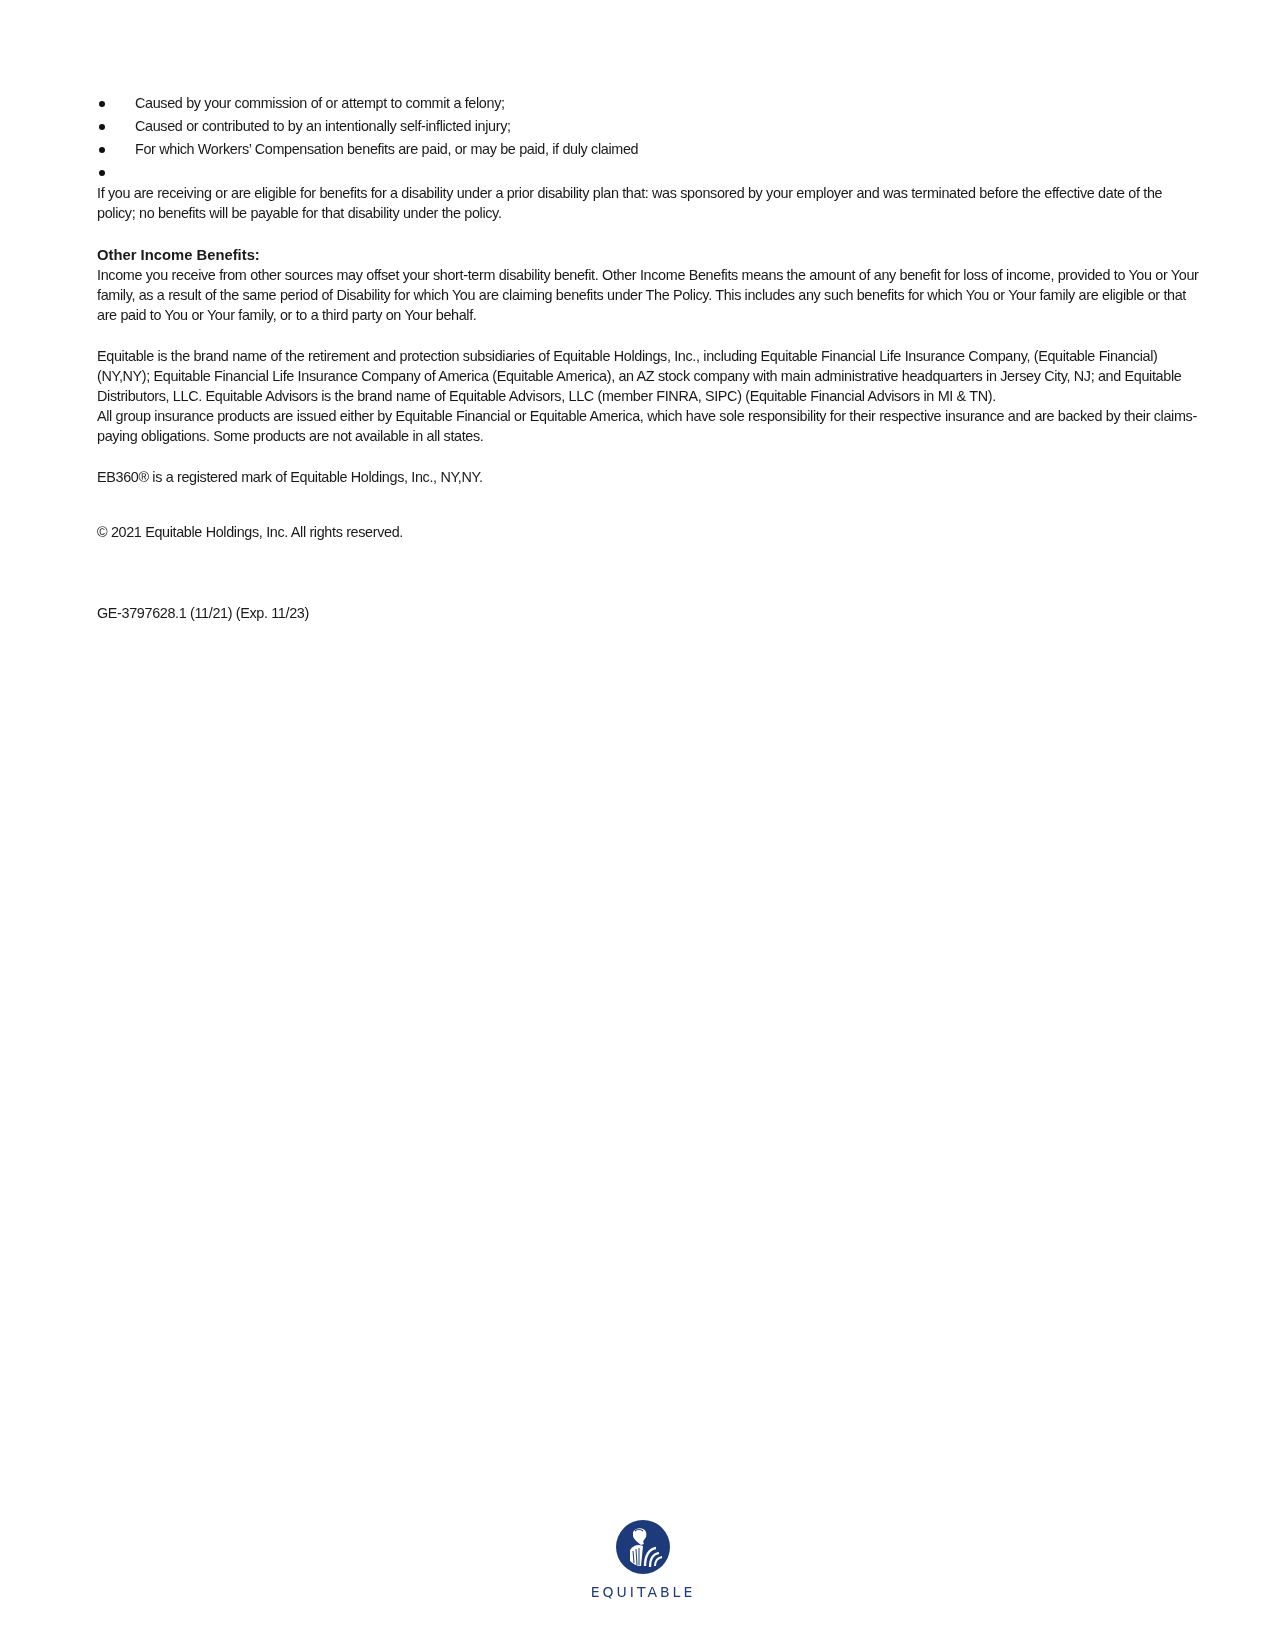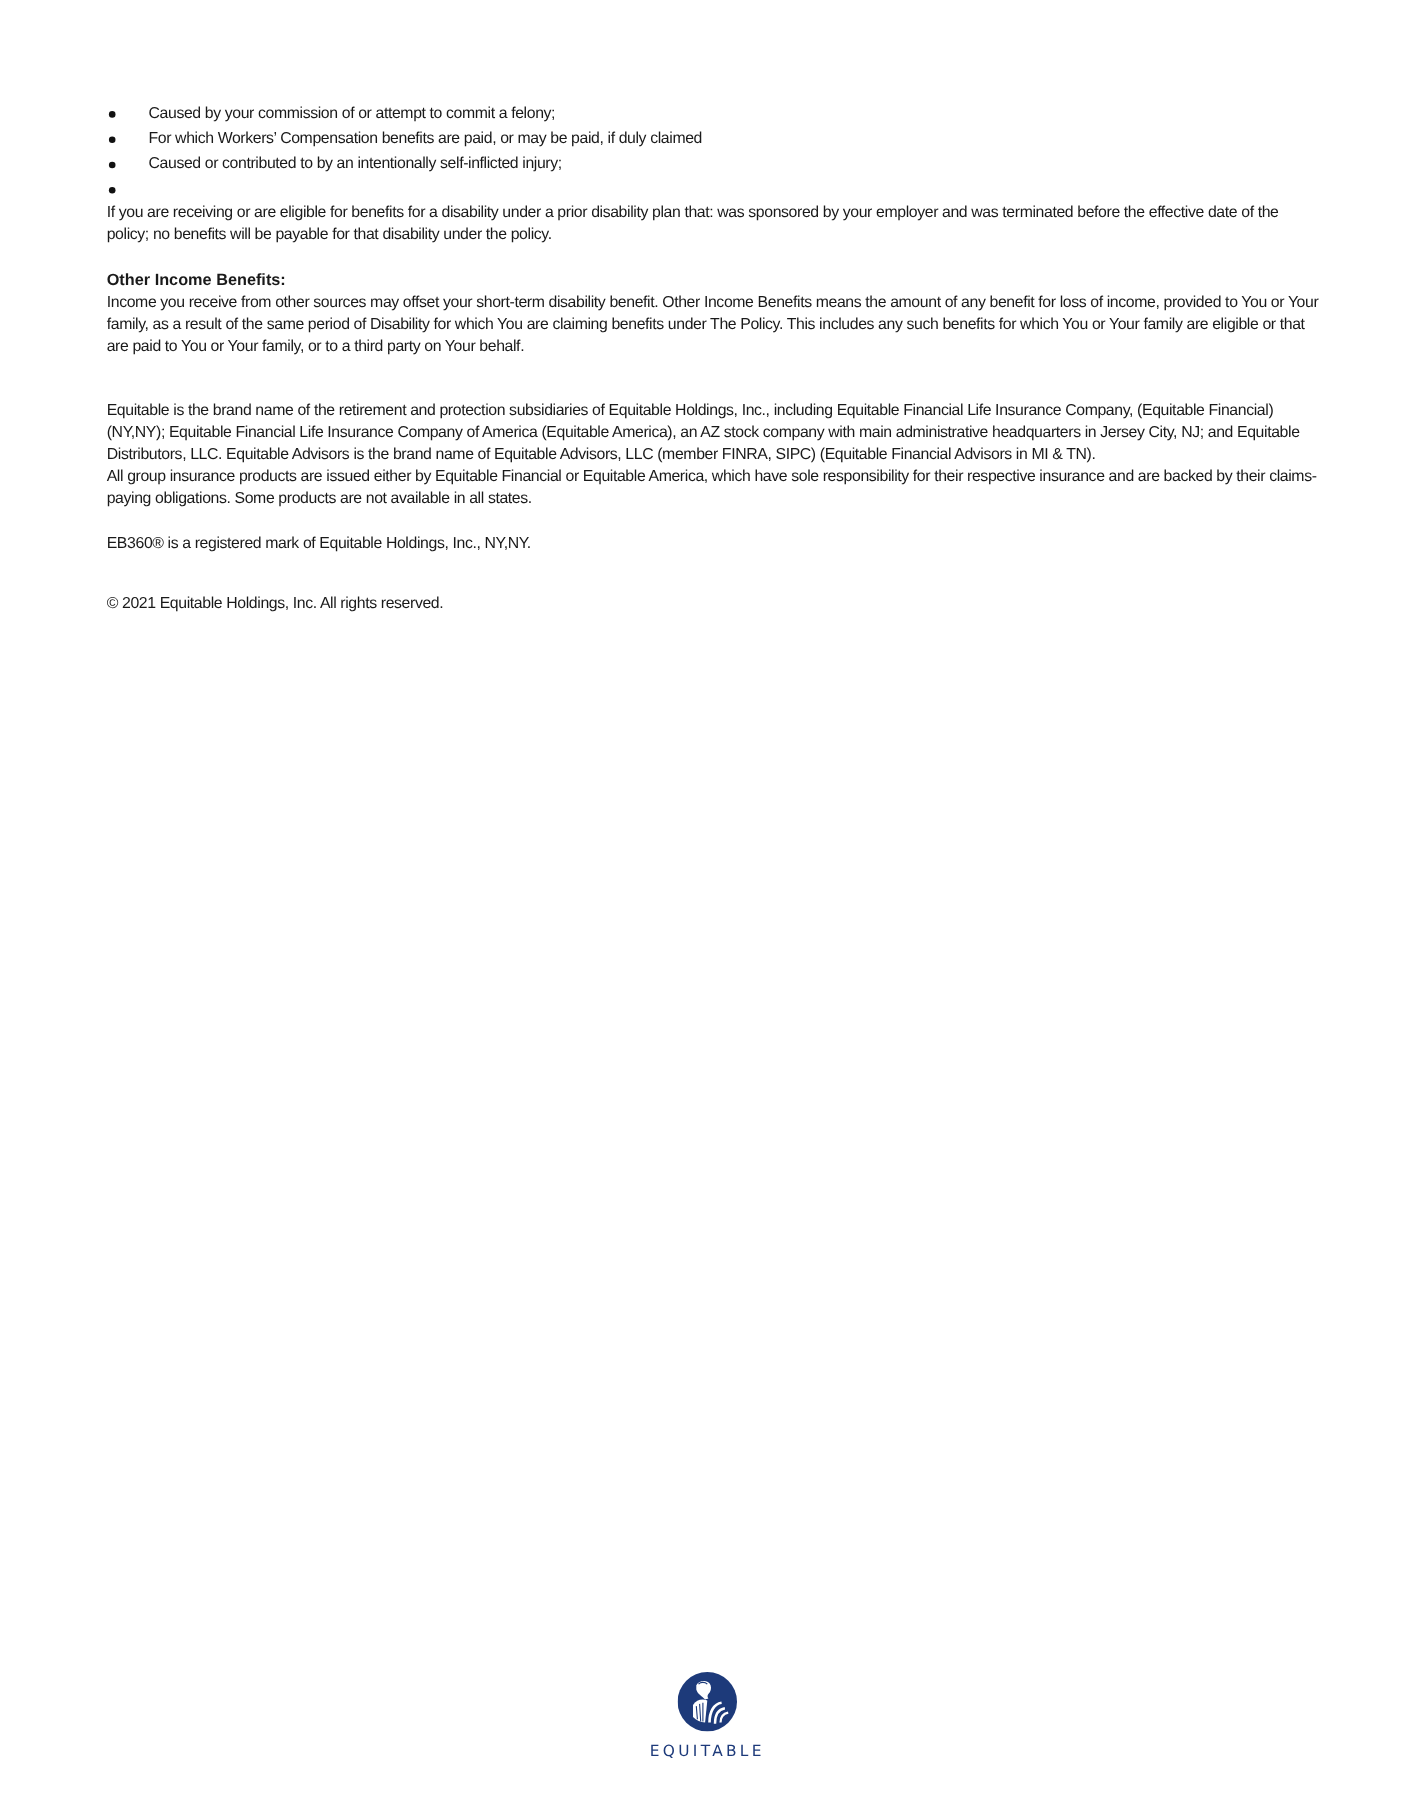--- a/index.html
+++ b/index.html
@@ -61,21 +61,21 @@
     .section-heading {
       margin: 22px 0 0 0;
       font-size: 14.8px;
       line-height: 20px;
       letter-spacing: 0;
     }
     .para.other-income {
       margin-top: 0;
     }
     .para.brand {
-      margin-top: 38px;
+      margin-top: 21px;
     }
     .para.mark {
       margin-top: 21px;
     }
     .para.copyright {
       margin-top: 35px;
     }
     .para.docid {
       margin-top: 61px;
     }
@@ -108,43 +108,44 @@
 <div class="page">
   <div class="content">
 
     <ul class="bullets">
       <li>
         <span class="bullet-dot"></span>
         <span>Caused by your commission of or attempt to commit a felony;</span>
       </li>
       <li>
         <span class="bullet-dot"></span>
-        <span>For which Workers’ Compensation benefits are paid, or may be paid, if duly claimed</span>
+        <span>Caused or contributed to by an intentionally self-inflicted injury;</span>
       </li>
       <li>
         <span class="bullet-dot"></span>
-        <span>Caused or contributed to by an intentionally self-inflicted injury;</span>
+        <span>For which Workers’ Compensation benefits are paid, or may be paid, if duly claimed</span>
       </li>
       <li>
         <span class="bullet-dot"></span>
       </li>
     </ul>
 
     <p class="para prior">If you are receiving or are eligible for benefits for a disability under a prior disability plan that: was sponsored by your employer and was terminated before the effective date of the policy; no benefits will be payable for that disability under the policy.</p>
 
     <h3 class="section-heading">Other Income Benefits:</h3>
     <p class="para other-income">Income you receive from other sources may offset your short-term disability benefit. Other Income Benefits means the amount of any benefit for loss of income, provided to You or Your family, as a result of the same period of Disability for which You are claiming benefits under The Policy. This includes any such benefits for which You or Your family are eligible or that are paid to You or Your family, or to a third party on Your behalf.</p>
 
     <p class="para brand">Equitable is the brand name of the retirement and protection subsidiaries of Equitable Holdings, Inc., including Equitable Financial Life Insurance Company, (Equitable Financial) (NY,NY); Equitable Financial Life Insurance Company of America (Equitable America), an AZ stock company with main administrative headquarters in Jersey City, NJ; and Equitable Distributors, LLC. Equitable Advisors is the brand name of Equitable Advisors, LLC (member FINRA, SIPC) (Equitable Financial Advisors in MI &amp; TN).</p>
     <p class="para issuer">All group insurance products are issued either by Equitable Financial or Equitable America, which have sole responsibility for their respective insurance and are backed by their claims-paying obligations. Some products are not available in all states.</p>
 
     <p class="para mark">EB360® is a registered mark of Equitable Holdings, Inc., NY,NY.</p>
 
     <p class="para copyright">© 2021 Equitable Holdings, Inc. All rights reserved.</p>
 
+    <p class="para docid">GE-3797628.1 (11/21) (Exp. 11/23)</p>
   </div>
 
   <div class="logo">
     <svg class="logo-mark" viewBox="0 0 54 54" xmlns="http://www.w3.org/2000/svg">
       <circle cx="27" cy="27" r="27" fill="#1d3a7a"></circle>
 
       <path d="M17 12 C20 7, 28 7, 30 12 C31 15, 30 18, 28 20 C27 21, 27 23, 28 24 L25 25 C22 22, 18 20, 17 16 Z" fill="#ffffff"></path>
       <path d="M19 11 C21 9, 25 9, 27 11" stroke="#1d3a7a" stroke-width="1.2" fill="none"></path>
 
       <path d="M14 30 C17 25, 23 24, 27 26 L25 46 C21 46, 17 44, 14 41 Z" fill="#ffffff"></path>

